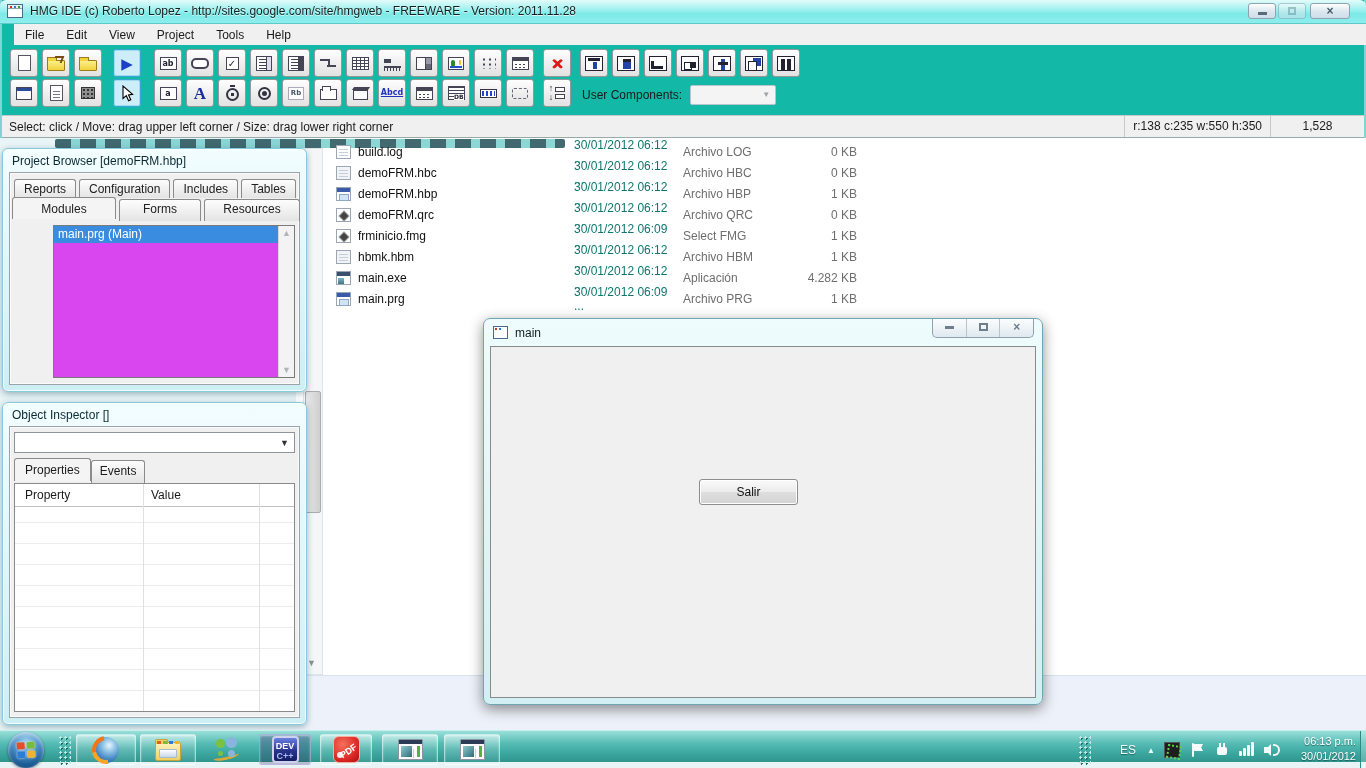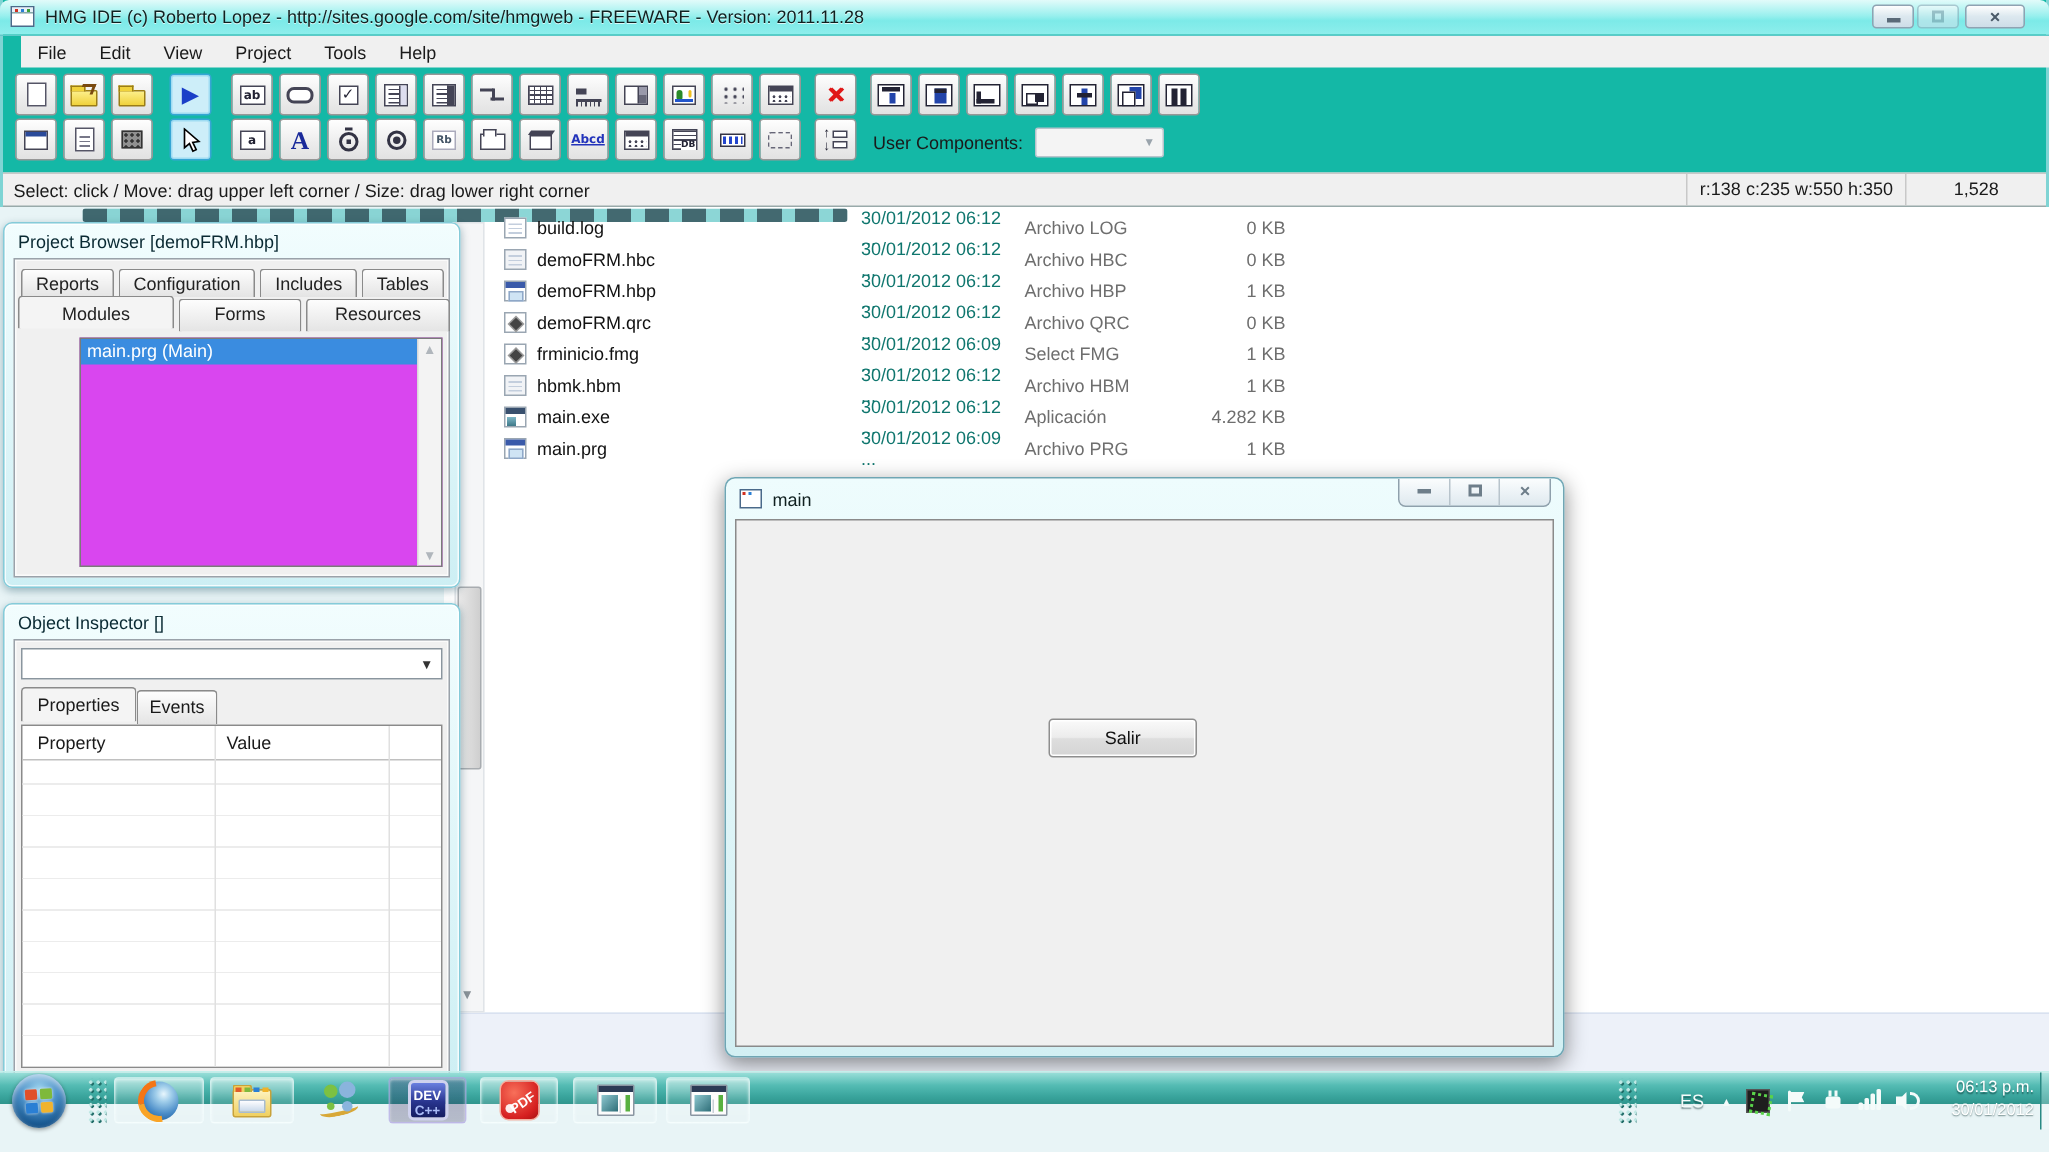--- a/index.html
+++ b/index.html
@@ -196,21 +196,21 @@
   .fw-cap { flex:1; text-align:center; line-height:17px; color:#6e7e8a; border-right:1px solid #b8c4cc; }
   .fw-cap:last-child { border-right:none; font-weight:bold; }
   .fw-cap .mn { display:inline-block; width:9px; height:3px; background:#6e7e8a; margin-bottom:2px; }
   .fw-cap .mx { display:inline-block; width:9px; height:8px; border:2px solid #6e7e8a; margin-top:4px; }
   .fw-body { position:absolute; left:6px; right:6px; top:27px; bottom:6px; background:#f0f0f0; border:1px solid #8a8a8a; }
   #salir-btn { position:absolute; left:208px; top:132px; width:99px; height:26px; border:1px solid #8e8e8e; border-radius:3px;
      background:linear-gradient(#fafafa,#ececec 48%,#dedede 52%,#d4d4d4); font-size:12px; color:#111; text-align:center; line-height:24px;
      box-shadow:inset 0 0 0 1px #fff; }
 
   
-  #taskbar { position:absolute; left:0; top:714px; width:1366px; height:22px; z-index:6;
+  #taskbar { position:absolute; left:0; top:730px; width:1366px; height:32px; z-index:6;
      background:linear-gradient(180deg,#9adfd9 0%,#55bcb4 40%,#3aa59d 75%,#2f958d 100%);
      border-top:1px solid #c4efeb; }
   .orb { position:absolute; left:8px; top:1px; width:36px; height:36px; border-radius:50%;
      background:radial-gradient(circle at 50% 28%,#9fd4ee 0%,#4a90c8 40%,#16558e 75%,#0a3a66 100%);
      box-shadow:inset 0 2px 4px rgba(255,255,255,.7), 0 1px 3px rgba(0,0,0,.4); }
   .orb .flag { position:absolute; left:9px; top:10px; width:18px; height:16px; transform:rotate(-4deg); }
   .orb .flag i { position:absolute; width:8px; height:7px; border-radius:1px; box-shadow:0 0 2px rgba(255,255,255,.8); }
   .orb .f1 { left:0; top:0; background:#e0502a; } .orb .f2 { right:0; top:0; background:#7eb93c; }
   .orb .f3 { left:0; bottom:0; background:#2a7fd4; } .orb .f4 { right:0; bottom:0; background:#f0b32e; }
   .grip { position:absolute; top:4px; width:13px; height:30px;

